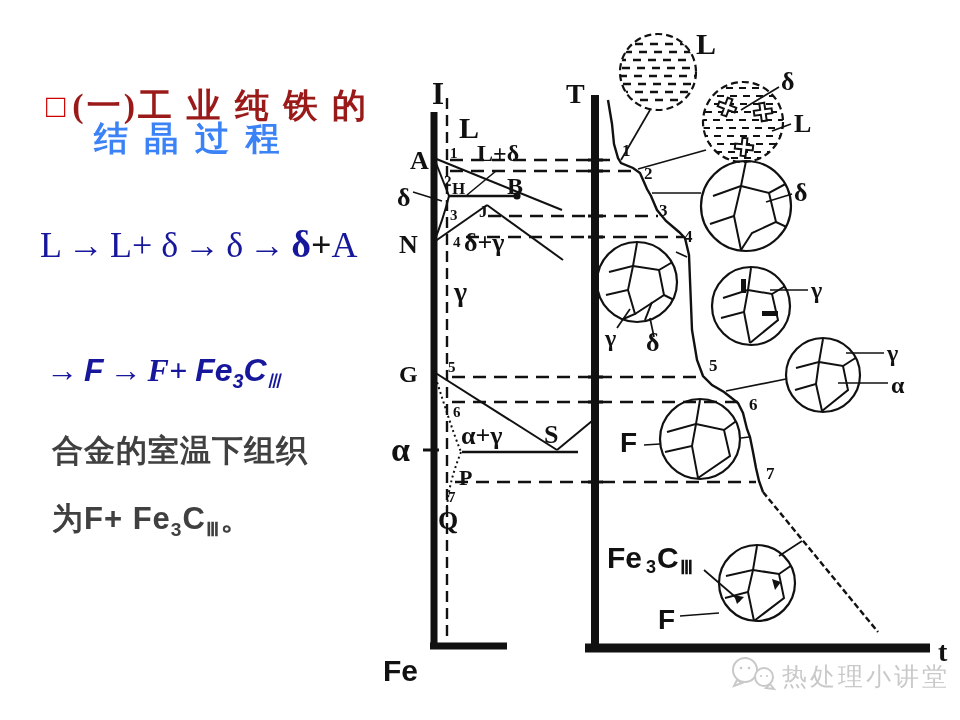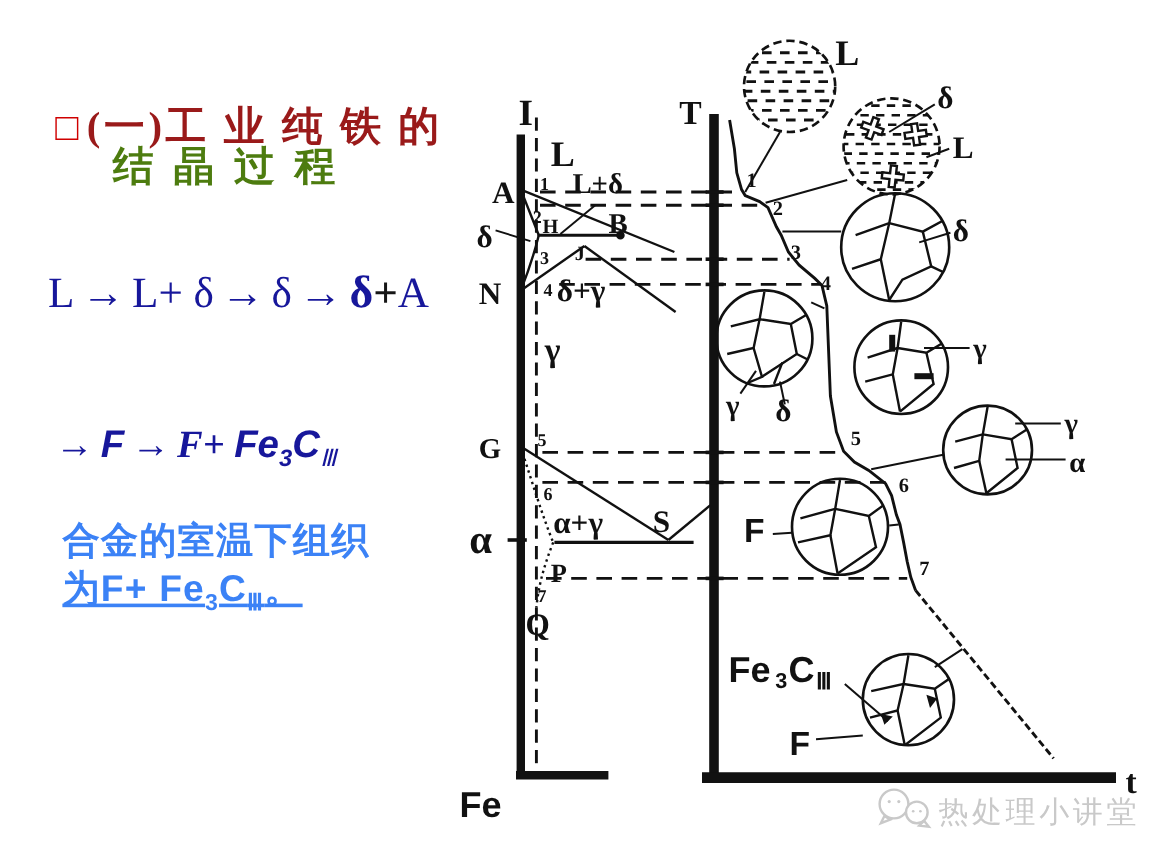--- a/index.html
+++ b/index.html
@@ -3,35 +3,35 @@
 <meta charset="utf-8">
 <style>
   html,body{margin:0;padding:0;background:#fff;}
   .slide{position:relative;width:960px;height:720px;background:#ffffff;overflow:hidden;
          font-family:"Liberation Serif",serif;}
   
   .title-line{position:absolute;left:46px;top:71px;font-size:34px;font-weight:bold;
               color:#9a1a1a;letter-spacing:3px;white-space:nowrap;margin-top:12px;}
   .title-line .bullet{color:#cf0000;font-size:32px;font-weight:bold;margin-right:4px;}
   .title-line2{position:absolute;left:94px;top:116px;font-size:34px;font-weight:bold;
-               color:#4d7c0f;letter-spacing:4px;}
+               color:#3b82f6;letter-spacing:4px;}
   .seq{position:absolute;color:#17179b;white-space:nowrap;}
   .seq1{left:40px;top:222px;font-size:36px;}
   .seq2{left:40px;top:288px;font-size:34px;}
   .seq3{left:40px;top:352px;font-size:32px;font-style:italic;}
   .seq .arrow{margin:0 6px;}
   .seq .bold-d{font-weight:bold;font-size:38px;}
   .seq .plus-black{color:#161616;font-weight:bold;}
   .seq .sansb{font-family:"Liberation Sans",sans-serif;font-weight:bold;}
   .seq .serifb{font-weight:bold;}
   .seq sub{font-size:0.62em;}
-  .conclusion{position:absolute;left:52px;color:#3b82f6;font-weight:bold;
+  .conclusion{position:absolute;left:52px;color:#404040;font-weight:bold;
               font-family:"Liberation Sans",sans-serif;font-size:31px;letter-spacing:1px;white-space:nowrap;}
   .conc1{top:430px;}
-  .conc2{top:470px;text-decoration:underline;}
+  .conc2{top:498px;}
   .conclusion sub{font-size:0.62em;}
   
   svg text{fill:#111;}
   .ts{font-family:"Liberation Serif",serif;font-weight:bold;}
   .sa{font-family:"Liberation Sans",sans-serif;font-weight:bold;}
   .wm{font-family:"Liberation Sans",sans-serif;fill:#c9c9c9;letter-spacing:3px;}
 </style>
 </head>
 <body>
 

